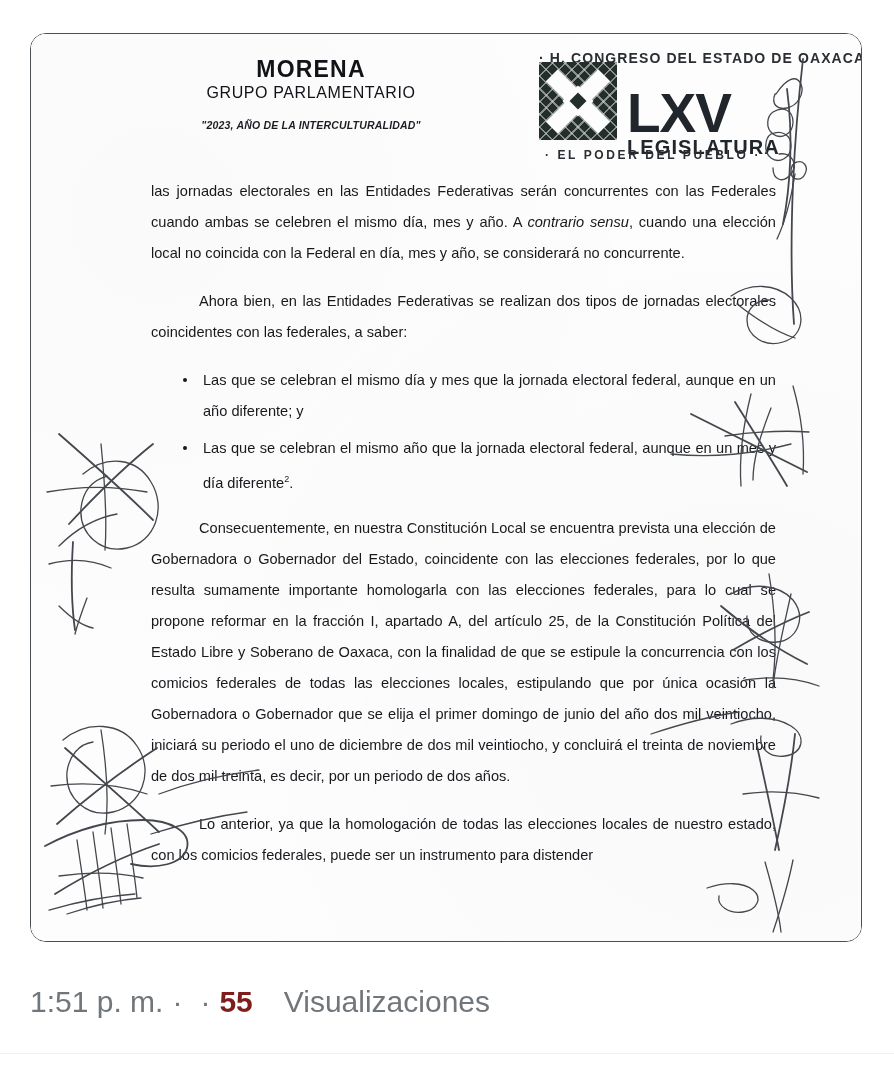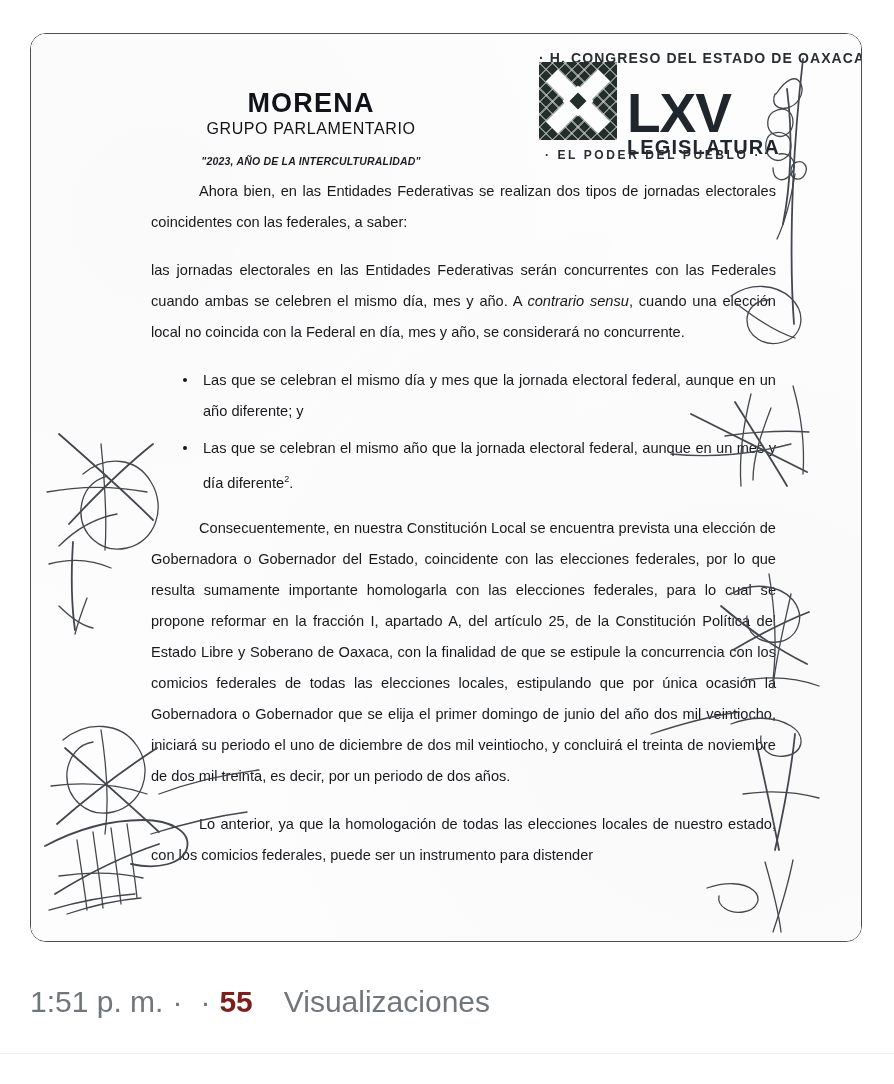--- a/index.html
+++ b/index.html
@@ -66,25 +66,24 @@
   }
   #morena-block {
     position: absolute;
     left: 120px;
     top: 23px;
     width: 320px;
     text-align: center;
     color: #111318;
   }
   #morena-name {
-    font-size: 27px;
+    font-size: 23px;
     font-weight: 700;
     letter-spacing: 1.2px;
     line-height: 1.05;
-    margin-top: 32px;
   }
   #morena-sub {
     font-size: 16px;
     font-weight: 400;
     letter-spacing: 0.6px;
     margin-top: 4px;
     line-height: 1.05;
   }
   #morena-slogan {
     font-size: 10.5px;
@@ -326,23 +325,23 @@
               <div id="legislatura-text">LEGISLATURA</div>
             </div>
           </div>
 
           <div id="congress-bottom-line">· EL PODER DEL PUEBLO ·</div>
         </div>
       </div>
 
       <div id="doc-body">
 
+        <p class="para no-indent"><span>las jornadas electorales en las Entidades Federativas serán concurrentes con las Federales cuando ambas se celebren el mismo día, mes y año. A </span><span class="it">contrario sensu</span><span>, cuando una elección local no coincida con la Federal en día, mes y año, se considerará no concurrente.</span></p>
+
         <p class="para">Ahora bien, en las Entidades Federativas se realizan dos tipos de jornadas electorales coincidentes con las federales, a saber:</p>
-
-        <p class="para no-indent"><span>las jornadas electorales en las Entidades Federativas serán concurrentes con las Federales cuando ambas se celebren el mismo día, mes y año. A </span><span class="it">contrario sensu</span><span>, cuando una elección local no coincida con la Federal en día, mes y año, se considerará no concurrente.</span></p>
 
         <ul class="bullets">
           <li>Las que se celebran el mismo día y mes que la jornada electoral federal, aunque en un año diferente; y</li>
           <li><span>Las que se celebran el mismo año que la jornada electoral federal, aunque en un mes y día diferente</span><sup>2</sup><span>.</span></li>
         </ul>
 
         <p class="para">Consecuentemente, en nuestra Constitución Local se encuentra prevista una elección de Gobernadora o Gobernador del Estado, coincidente con las elecciones federales, por lo que resulta sumamente importante homologarla con las elecciones federales, para lo cual se propone reformar en la fracción I, apartado A, del artículo 25, de la Constitución Política del Estado Libre y Soberano de Oaxaca, con la finalidad de que se estipule la concurrencia con los comicios federales de todas las elecciones locales, estipulando que por única ocasión la Gobernadora o Gobernador que se elija el primer domingo de junio del año dos mil veintiocho, iniciará su periodo el uno de diciembre de dos mil veintiocho, y concluirá el treinta de noviembre de dos mil treinta, es decir, por un periodo de dos años.</p>
 
         <p class="para">Lo anterior, ya que la homologación de todas las elecciones locales de nuestro estado, con los comicios federales, puede ser un instrumento para distender</p>
       </div>

